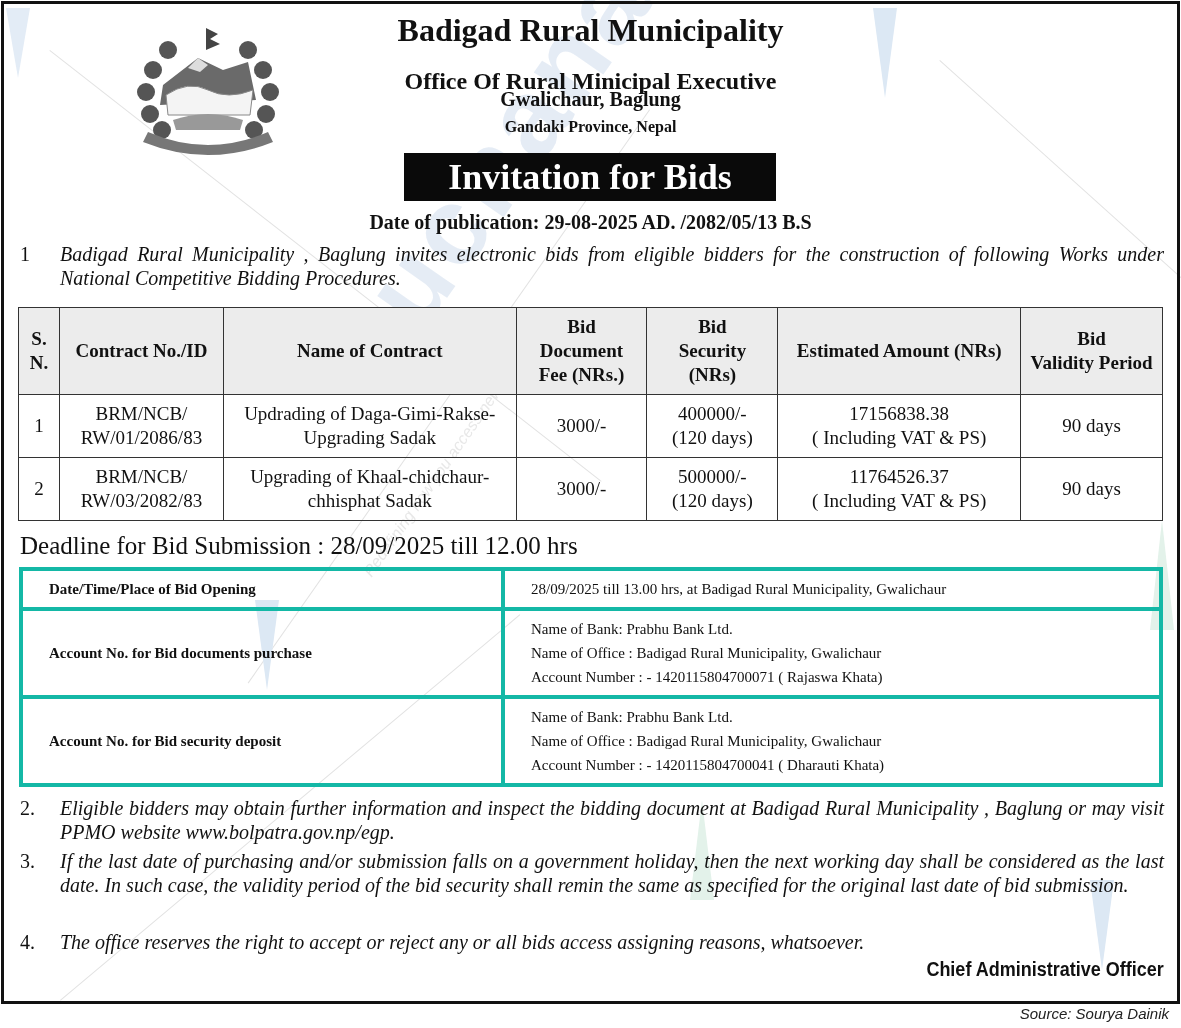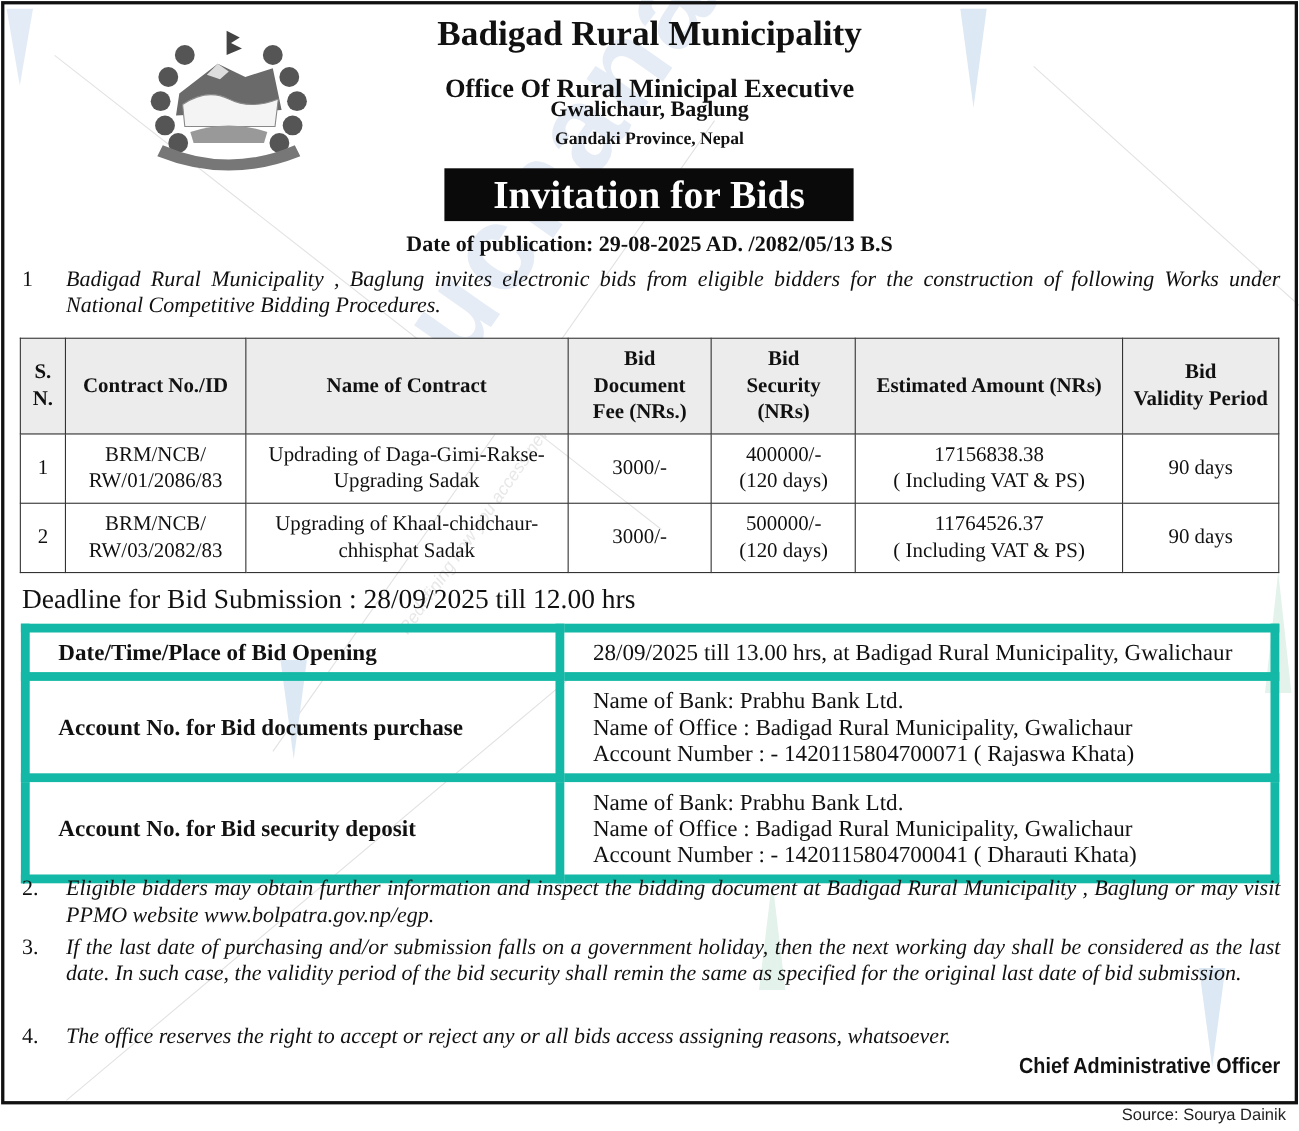--- a/index.html
+++ b/index.html
@@ -22,30 +22,30 @@
   .para .num { position:absolute; left:0; top:0; }
   .para .txt { margin-left:40px; display:block;font-style:italic; }
   .p1 { top:242px; }
   table { border-collapse:collapse; position:absolute; }
   .t1 { left:18px; top:307px; width:1145px; }
   .t1 th, .t1 td { border:1.5px solid #333; text-align:center; vertical-align:middle; font-size:19px; line-height:24px; padding:0 4px; }
   .t1 th { background:#ececec; font-weight:bold; height:86px; }
   .t1 td { height:62px; }
   .deadline { position:absolute; left:20px; top:532px; font-size:25px; }
   .t2 { left:19px; top:567px; width:1144px; }
-  .t2 td { border:8px solid #14b8a6; font-size:21px; line-height:24px; padding:0 26px; vertical-align:middle; }
+  .t2 td { border:4px solid #14b8a6; font-size:15px; line-height:24px; padding:0 26px; vertical-align:middle; }
   .t2 td.lbl { font-weight:bold; width:426px; }
   .t2 tr.r1 td { height:36px; }
   .t2 tr.r2 td, .t2 tr.r3 td { height:84px; }
   .t2 .line { display:block; }
   .p2 { top:796px; }
   .p3 { top:849px; }
   .p4 { top:930px; }
   .officer { position:absolute; right:17px; top:958px; font-family:"Liberation Sans", sans-serif; font-weight:bold; font-size:20px; transform:scaleX(0.9); transform-origin:right center; }
-  .source { position:absolute; right:12px; top:1005px; font-family:"Liberation Sans", sans-serif; font-size:15px; color:#222; }
+  .source { position:absolute; right:12px; top:1005px; font-family:"Liberation Sans", sans-serif; font-style:italic; font-size:15px; color:#222; }
 </style>
 </head>
 <body>
 
 <div class="wm" style="left:0;top:0;width:1181px;height:1028px;">
   <div class="wm-line" style="left:50px;top:50px;width:700px;transform:rotate(38deg);"></div>
   <div class="wm-line" style="left:940px;top:60px;width:500px;transform:rotate(42deg);"></div>
   <div class="wm-line" style="left:650px;top:110px;width:700px;transform:rotate(125deg);"></div>
   <div class="wm-line" style="left:60px;top:1000px;width:600px;transform:rotate(-40deg);"></div>
   <div class="spike" style="left:873px;top:8px;border-top:90px solid #dce8f4;"></div>

